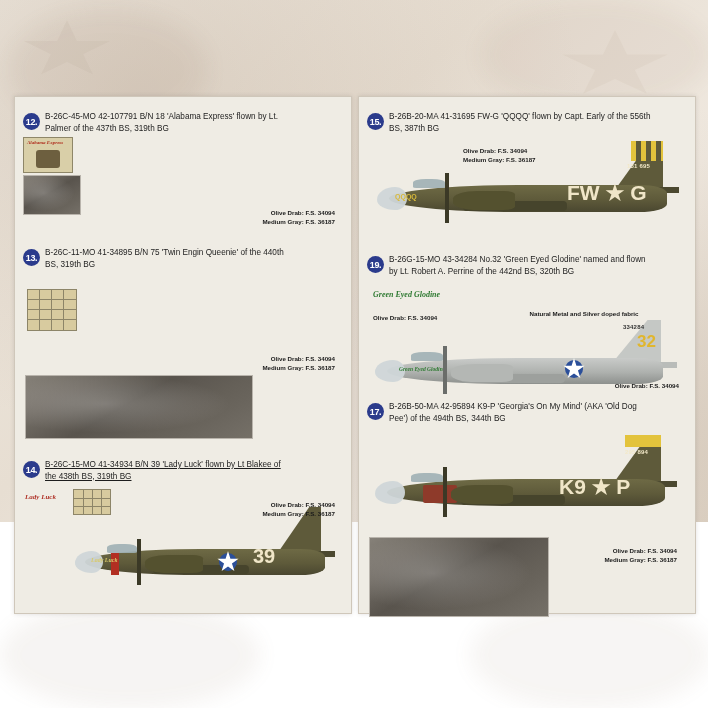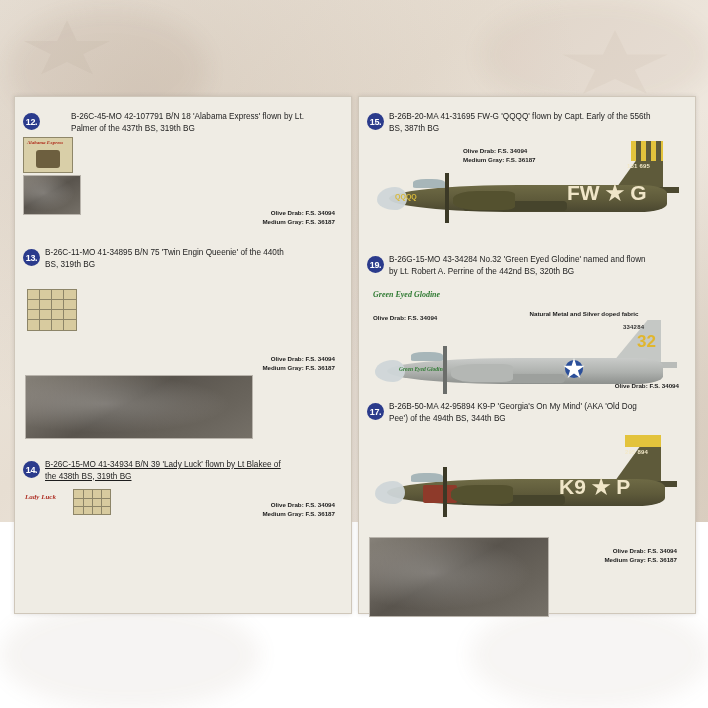--- a/index.html
+++ b/index.html
@@ -101,21 +101,21 @@
     <div class="bg-blob" style="left:0px;top:600px;width:260px;height:110px;background:rgba(150,125,105,.30);"></div>
     <div class="bg-blob" style="left:470px;top:600px;width:240px;height:110px;background:rgba(150,125,105,.28);"></div>
     <div class="bg-star" style="left:22px;top:20px;width:90px;height:60px;background:rgba(120,90,70,.25);clip-path:polygon(50% 0%,61% 35%,98% 35%,68% 57%,79% 91%,50% 70%,21% 91%,32% 57%,2% 35%,39% 35%);"></div>
     <div class="bg-star" style="left:560px;top:30px;width:110px;height:70px;background:rgba(120,90,70,.20);clip-path:polygon(50% 0%,61% 35%,98% 35%,68% 57%,79% 91%,50% 70%,21% 91%,32% 57%,2% 35%,39% 35%);"></div>
   </div>
 
   <div class="panel panel-left">
 
     <div class="entry" style="top:0;height:148px;">
       <div class="num" style="left:8px;top:16px;">12.</div>
-      <div class="caption" style="left:30px;top:14px;width:245px;margin-left:26px;">B-26C-45-MO 42-107791 B/N 18 'Alabama Express' flown by Lt. Palmer of the 437th BS, 319th BG</div>
+      <div class="caption" style="left:30px;top:14px;width:245px;">B-26C-45-MO 42-107791 B/N 18 'Alabama Express' flown by Lt. Palmer of the 437th BS, 319th BG</div>
 
       <div class="nose-art-box" style="left:8px;top:40px;width:48px;height:34px;background:#d9cfa8;border:1px solid #8e8668;">
         <div style="position:absolute;left:3px;top:2px;font-size:5px;color:#b02e1e;font-weight:bold;font-family:'Liberation Serif',serif;font-style:italic;">Alabama Express</div>
         <div style="position:absolute;left:12px;top:12px;width:24px;height:18px;background:#6d5f3f;border-radius:3px;"></div>
       </div>
 
       <div class="photo" style="left:8px;top:78px;width:56px;height:38px;">
           <div class="photo-inner"></div>
         </div>
 
@@ -158,20 +158,35 @@
       <div class="nosepanel" style="left:58px;top:34px;width:36px;height:24px;">
         <div class="grid">
           <i style="left:0;top:8px;width:100%;height:1px;"></i>
           <i style="left:0;top:16px;width:100%;height:1px;"></i>
           <i style="left:9px;top:0;width:1px;height:100%;"></i>
           <i style="left:18px;top:0;width:1px;height:100%;"></i>
           <i style="left:27px;top:0;width:1px;height:100%;"></i>
         </div>
       </div>
 
+      <div class="plane" style="left:52px;top:50px;width:272px;height:96px;">
+        <div class="tail-fin" style="left:212px;top:2px;width:42px;height:44px;clip-path:polygon(0% 100%,72% 0%,100% 0%,100% 100%);background:#5e5a3a;"></div>
+        <div class="tailplane" style="left:238px;top:46px;width:30px;height:6px;background:#4c4930;"></div>
+        <div class="fuselage fuse-olive" style="left:18px;top:44px;width:240px;height:26px;"></div>
+        <div class="nose" style="left:8px;top:46px;width:28px;height:22px;"></div>
+        <div class="canopy" style="left:40px;top:39px;width:30px;height:9px;"></div>
+        <div style="position:absolute;left:44px;top:48px;width:8px;height:22px;background:#b22f22;"></div>
+        <div class="script" style="left:24px;top:52px;font-size:6px;color:#d8c96a;">Lady Luck</div>
+        <div class="wing" style="left:86px;top:60px;width:96px;height:9px;background:#46442c;"></div>
+        <div class="engine" style="left:78px;top:50px;width:58px;height:18px;background:#54512f;border-radius:40% 18% 18% 40%;"></div>
+        <div class="prop" style="left:70px;top:34px;width:4px;height:46px;background:#3b3926;"></div>
+        <div class="bigcode" style="left:186px;top:40px;font-size:20px;color:#f0e6c8;">39</div>
+        <div style="position:absolute;left:152px;top:48px;width:18px;height:18px;background:#2b4f9a;border-radius:50%;"></div>
+        <div class="star" style="left:150px;top:46px;width:22px;height:22px;background:#ffffff;clip-path:polygon(50% 0%,61% 35%,98% 35%,68% 57%,79% 91%,50% 70%,21% 91%,32% 57%,2% 35%,39% 35%);"></div>
+      </div>
 
       <div class="fs" style="left:190px;top:46px;width:130px;">Olive Drab: F.S. 34094</div>
       <div class="fs" style="left:190px;top:55px;width:130px;">Medium Gray: F.S. 36187</div>
     </div>
   </div>
 
   <div class="panel panel-right">
 
     <div class="entry" style="top:0;height:150px;">
       <div class="num" style="left:8px;top:16px;">15.</div>

